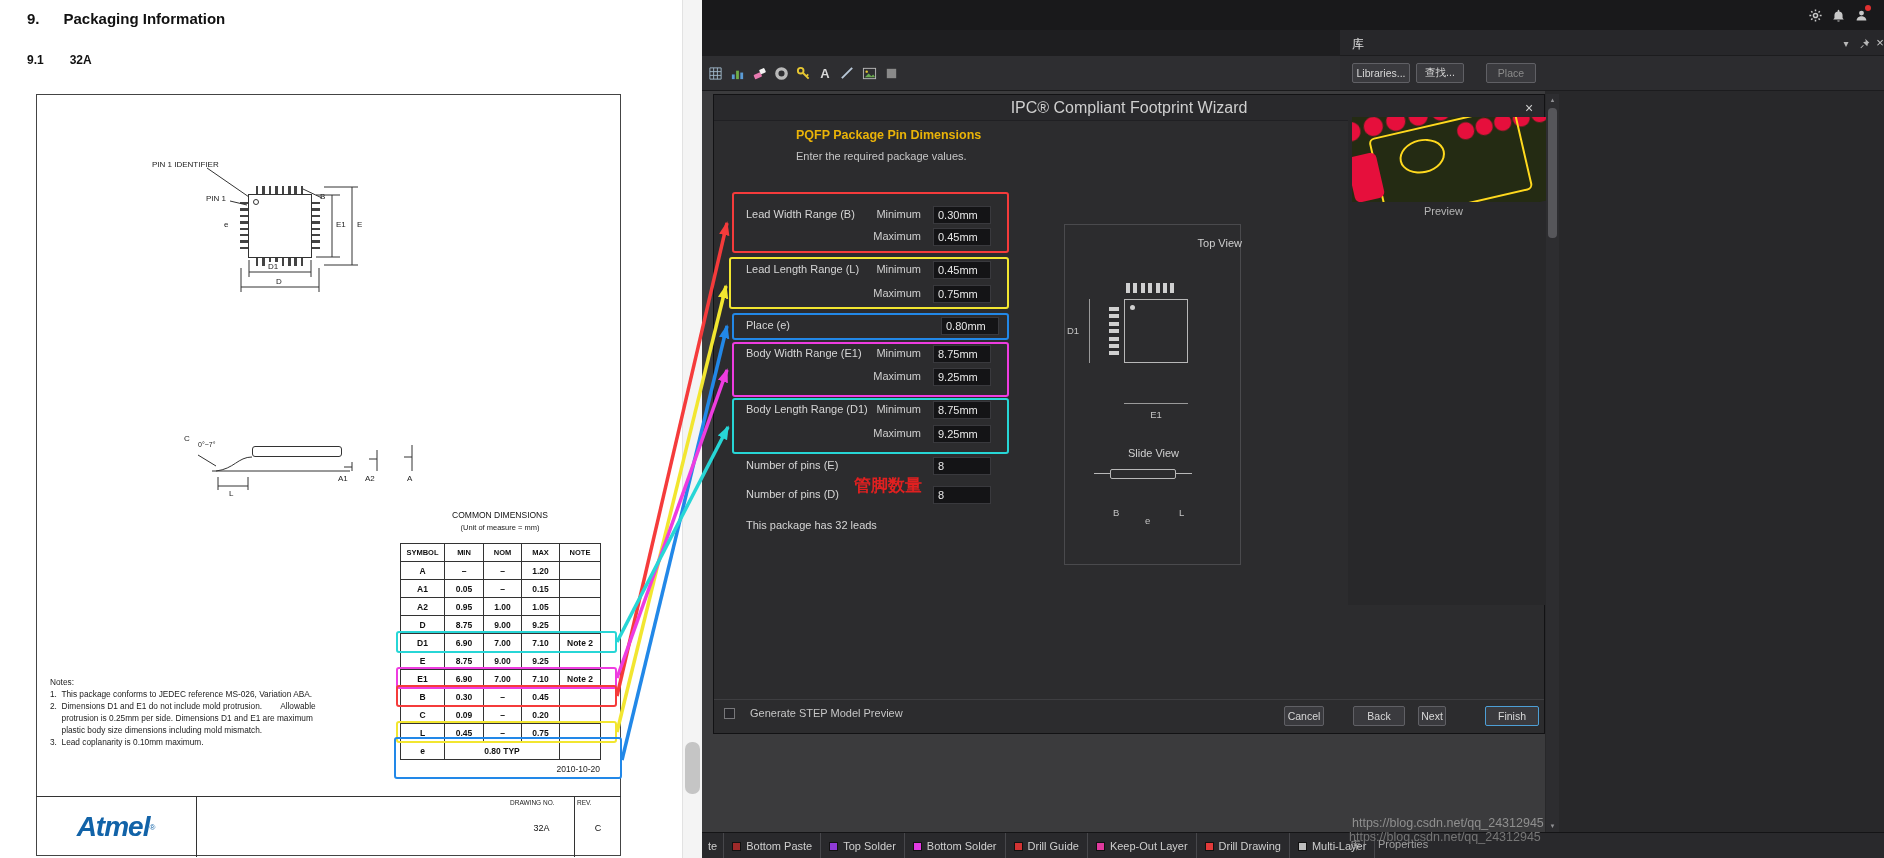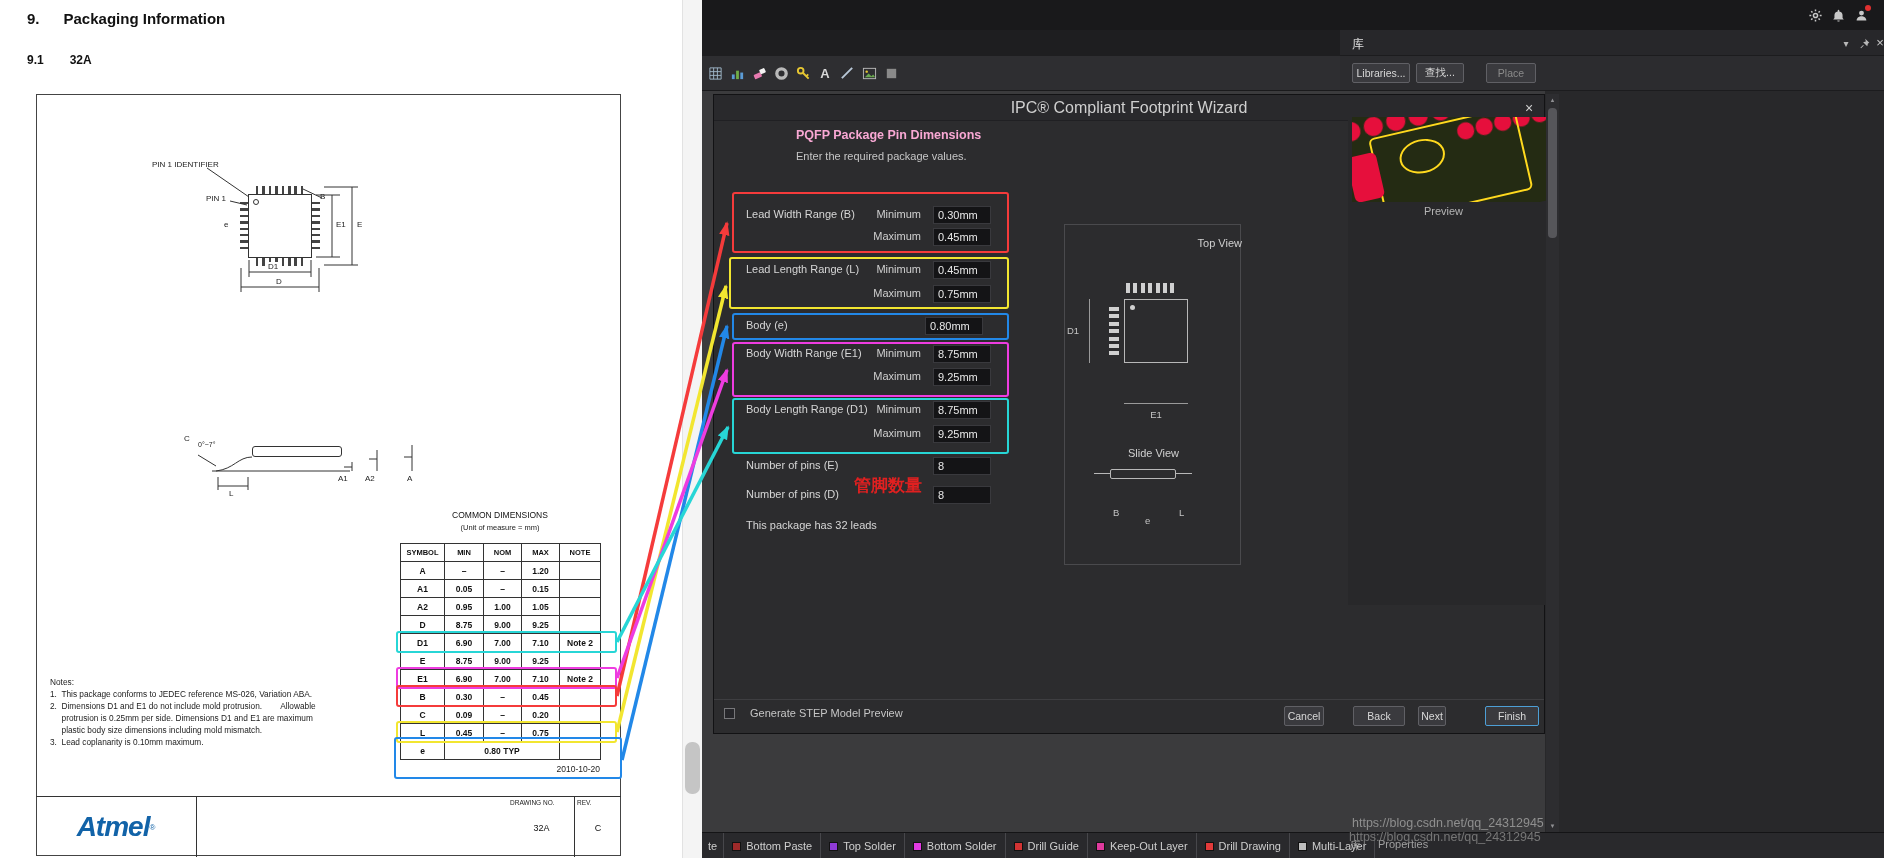--- a/index.html
+++ b/index.html
@@ -292,37 +292,37 @@
 
   <div class="abs" style="left:1545px;top:91px;width:339px;height:741px;background:#28282a;z-index:18"></div>
   <div class="abs" style="left:1348px;top:120px;width:197px;height:485px;background:#28282a;z-index:20"></div>
 
   <div class="abs" style="left:713px;top:94px;width:832px;height:640px;background:#2c2c2e;border:1px solid #121214;z-index:10">
     <div class="abs" style="left:0;top:0;width:830px;height:26px;background:#29292c;border-bottom:1px solid #202023">
       <div style="width:100%;text-align:center;line-height:26px;font-size:16px;color:#cfcfcf">IPC® Compliant Footprint Wizard</div>
     </div>
     <div class="ibtn" style="left:806px;top:4px;width:18px;height:18px;color:#cfcfcf;font-size:14px">×</div>
 
-    <div class="abs" style="left:82px;top:33px;font-size:12.5px;font-weight:bold;color:#f9a8d4">PQFP Package Pin Dimensions</div>
+    <div class="abs" style="left:82px;top:33px;font-size:12.5px;font-weight:bold;color:#eab308">PQFP Package Pin Dimensions</div>
     <div class="abs" style="left:82px;top:55px;font-size:11px;color:#c6c6c6">Enter the required package values.</div>
 
     <div class="wlabel" style="left:32px;top:113px">Lead Width Range (B)</div>
     <div class="wmm" style="left:132px;top:113px">Minimum</div>
     <input class="winput" style="left: 219px; top: 111px;" value="0.30mm">
     <div class="wmm" style="left:132px;top:135px">Maximum</div>
     <input class="winput" style="left: 219px; top: 133px;" value="0.45mm">
 
     <div class="wlabel" style="left:32px;top:168px">Lead Length Range (L)</div>
     <div class="wmm" style="left:132px;top:168px">Minimum</div>
     <input class="winput" style="left: 219px; top: 166px;" value="0.45mm">
     <div class="wmm" style="left:132px;top:192px">Maximum</div>
     <input class="winput" style="left: 219px; top: 190px;" value="0.75mm">
 
-    <div class="wlabel" style="left:32px;top:224px">Body (e)</div>
-    <input class="winput" style="left: 211px; top: 222px;" value="0.80mm">
+    <div class="wlabel" style="left:32px;top:224px">Place (e)</div>
+    <input class="winput" style="left: 227px; top: 222px;" value="0.80mm">
 
     <div class="wlabel" style="left:32px;top:252px">Body Width Range (E1)</div>
     <div class="wmm" style="left:132px;top:252px">Minimum</div>
     <input class="winput" style="left: 219px; top: 250px;" value="8.75mm">
     <div class="wmm" style="left:132px;top:275px">Maximum</div>
     <input class="winput" style="left: 219px; top: 273px;" value="9.25mm">
 
     <div class="wlabel" style="left:32px;top:308px">Body Length Range (D1)</div>
     <div class="wmm" style="left:132px;top:308px">Minimum</div>
     <input class="winput" style="left: 219px; top: 306px;" value="8.75mm">

